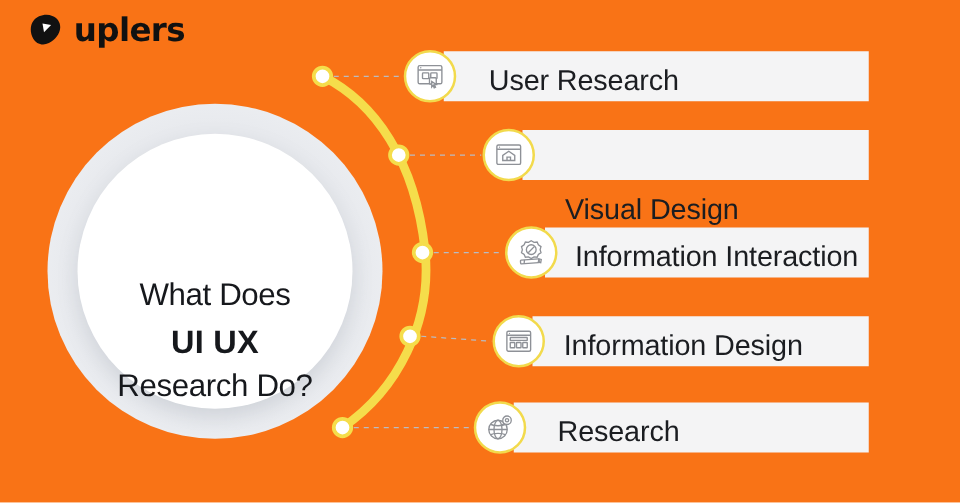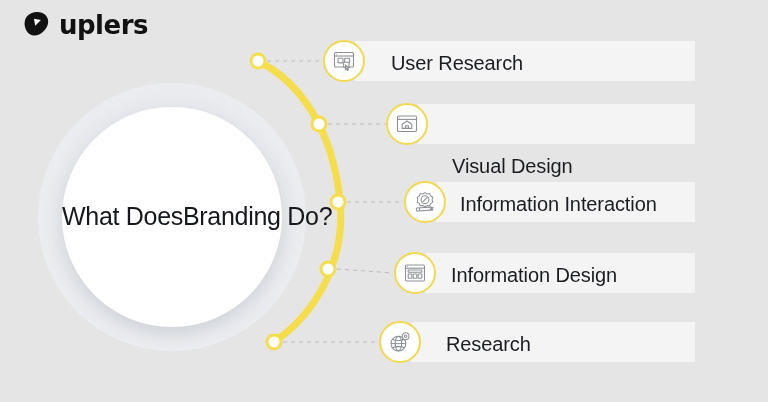--- a/index.html
+++ b/index.html
@@ -7,21 +7,21 @@
     padding: 0;
     background: #ffffff;
   }
   body {
     font-family: "Liberation Sans", sans-serif;
   }
   #canvas {
     position: relative;
     width: 768px;
     height: 402px;
-    background: #e5e5e5;
+    background: #f97316;
     overflow: hidden;
   }
 
   
   #logo {
     position: absolute;
     left: 22px;
     top: 10px;
     display: flex;
     align-items: center;
@@ -55,22 +55,23 @@
   #center-disc {
     position: absolute;
     left: 62px;
     top: 107px;
     width: 220px;
     height: 220px;
     border-radius: 50%;
     background: #ffffff;
     box-shadow: 0 6px 16px rgba(120,126,140,0.22);
     display: flex;
+    flex-direction: column;
     align-items: center;
-    justify-content: flex-start;
+    justify-content: flex-end;
   }
   #center-disc .line {
     font-size: 25px;
     color: #16181c;
     line-height: 1.42;
     letter-spacing: -0.3px;
     white-space: nowrap;
   }
   #center-disc .line.bold {
     font-weight: 700;
@@ -89,21 +90,21 @@
   }
 
   
   .row {
     position: absolute;
     height: 40px;
     background: #f4f4f5;
   }
   .row-label {
     position: absolute;
-    font-size: 20px;
+    font-size: 23px;
     color: #1b1d21;
     letter-spacing: -0.1px;
     white-space: nowrap;
     line-height: 1;
   }
   .icon-badge {
     position: absolute;
     width: 42px;
     height: 42px;
     border-radius: 50%;
@@ -127,21 +128,22 @@
     <svg class="mark" viewBox="0 0 40 40">
       <path d="M6.2 9.0 C10.5 3.2 19.5 1.0 26.5 3.6 C31.8 5.6 35.2 10.4 34.9 16.0 C34.6 22.8 29.4 29.5 22.8 32.6 C16.0 35.8 9.2 33.4 6.0 27.6 C2.6 21.5 2.6 13.8 6.2 9.0 Z" fill="#111111"></path>
       <path d="M16.0 11.6 L25.2 13.4 L17.6 21.0 Z" fill="#ffffff"></path>
     </svg>
     <span class="wordmark">uplers</span>
   </div>
 
   <div id="center-ring"></div>
   <div id="center-disc">
     <div class="line">What Does</div>
-    <div class="line">Branding Do?</div>
+    <div class="line bold">UI UX</div>
+    <div class="line">Research Do?</div>
   </div>
 
   <svg id="arc-svg">
     <g>
       <path id="arc-path" fill="none" stroke="#f5dd4b" stroke-width="7" stroke-linecap="round" d="M 258 61 C 300 82, 332 128, 340 200 C 346 258, 318 312, 274 342"></path>
     </g>
     <g id="connectors">
         <line x1="267" y1="61" x2="322" y2="61" stroke="#b9bcc2" stroke-width="1" stroke-dasharray="4 4"></line>
         <line x1="328" y1="124" x2="385" y2="124" stroke="#b9bcc2" stroke-width="1" stroke-dasharray="4 4"></line>
         <line x1="347" y1="202" x2="403" y2="202" stroke="#b9bcc2" stroke-width="1" stroke-dasharray="4 4"></line>

